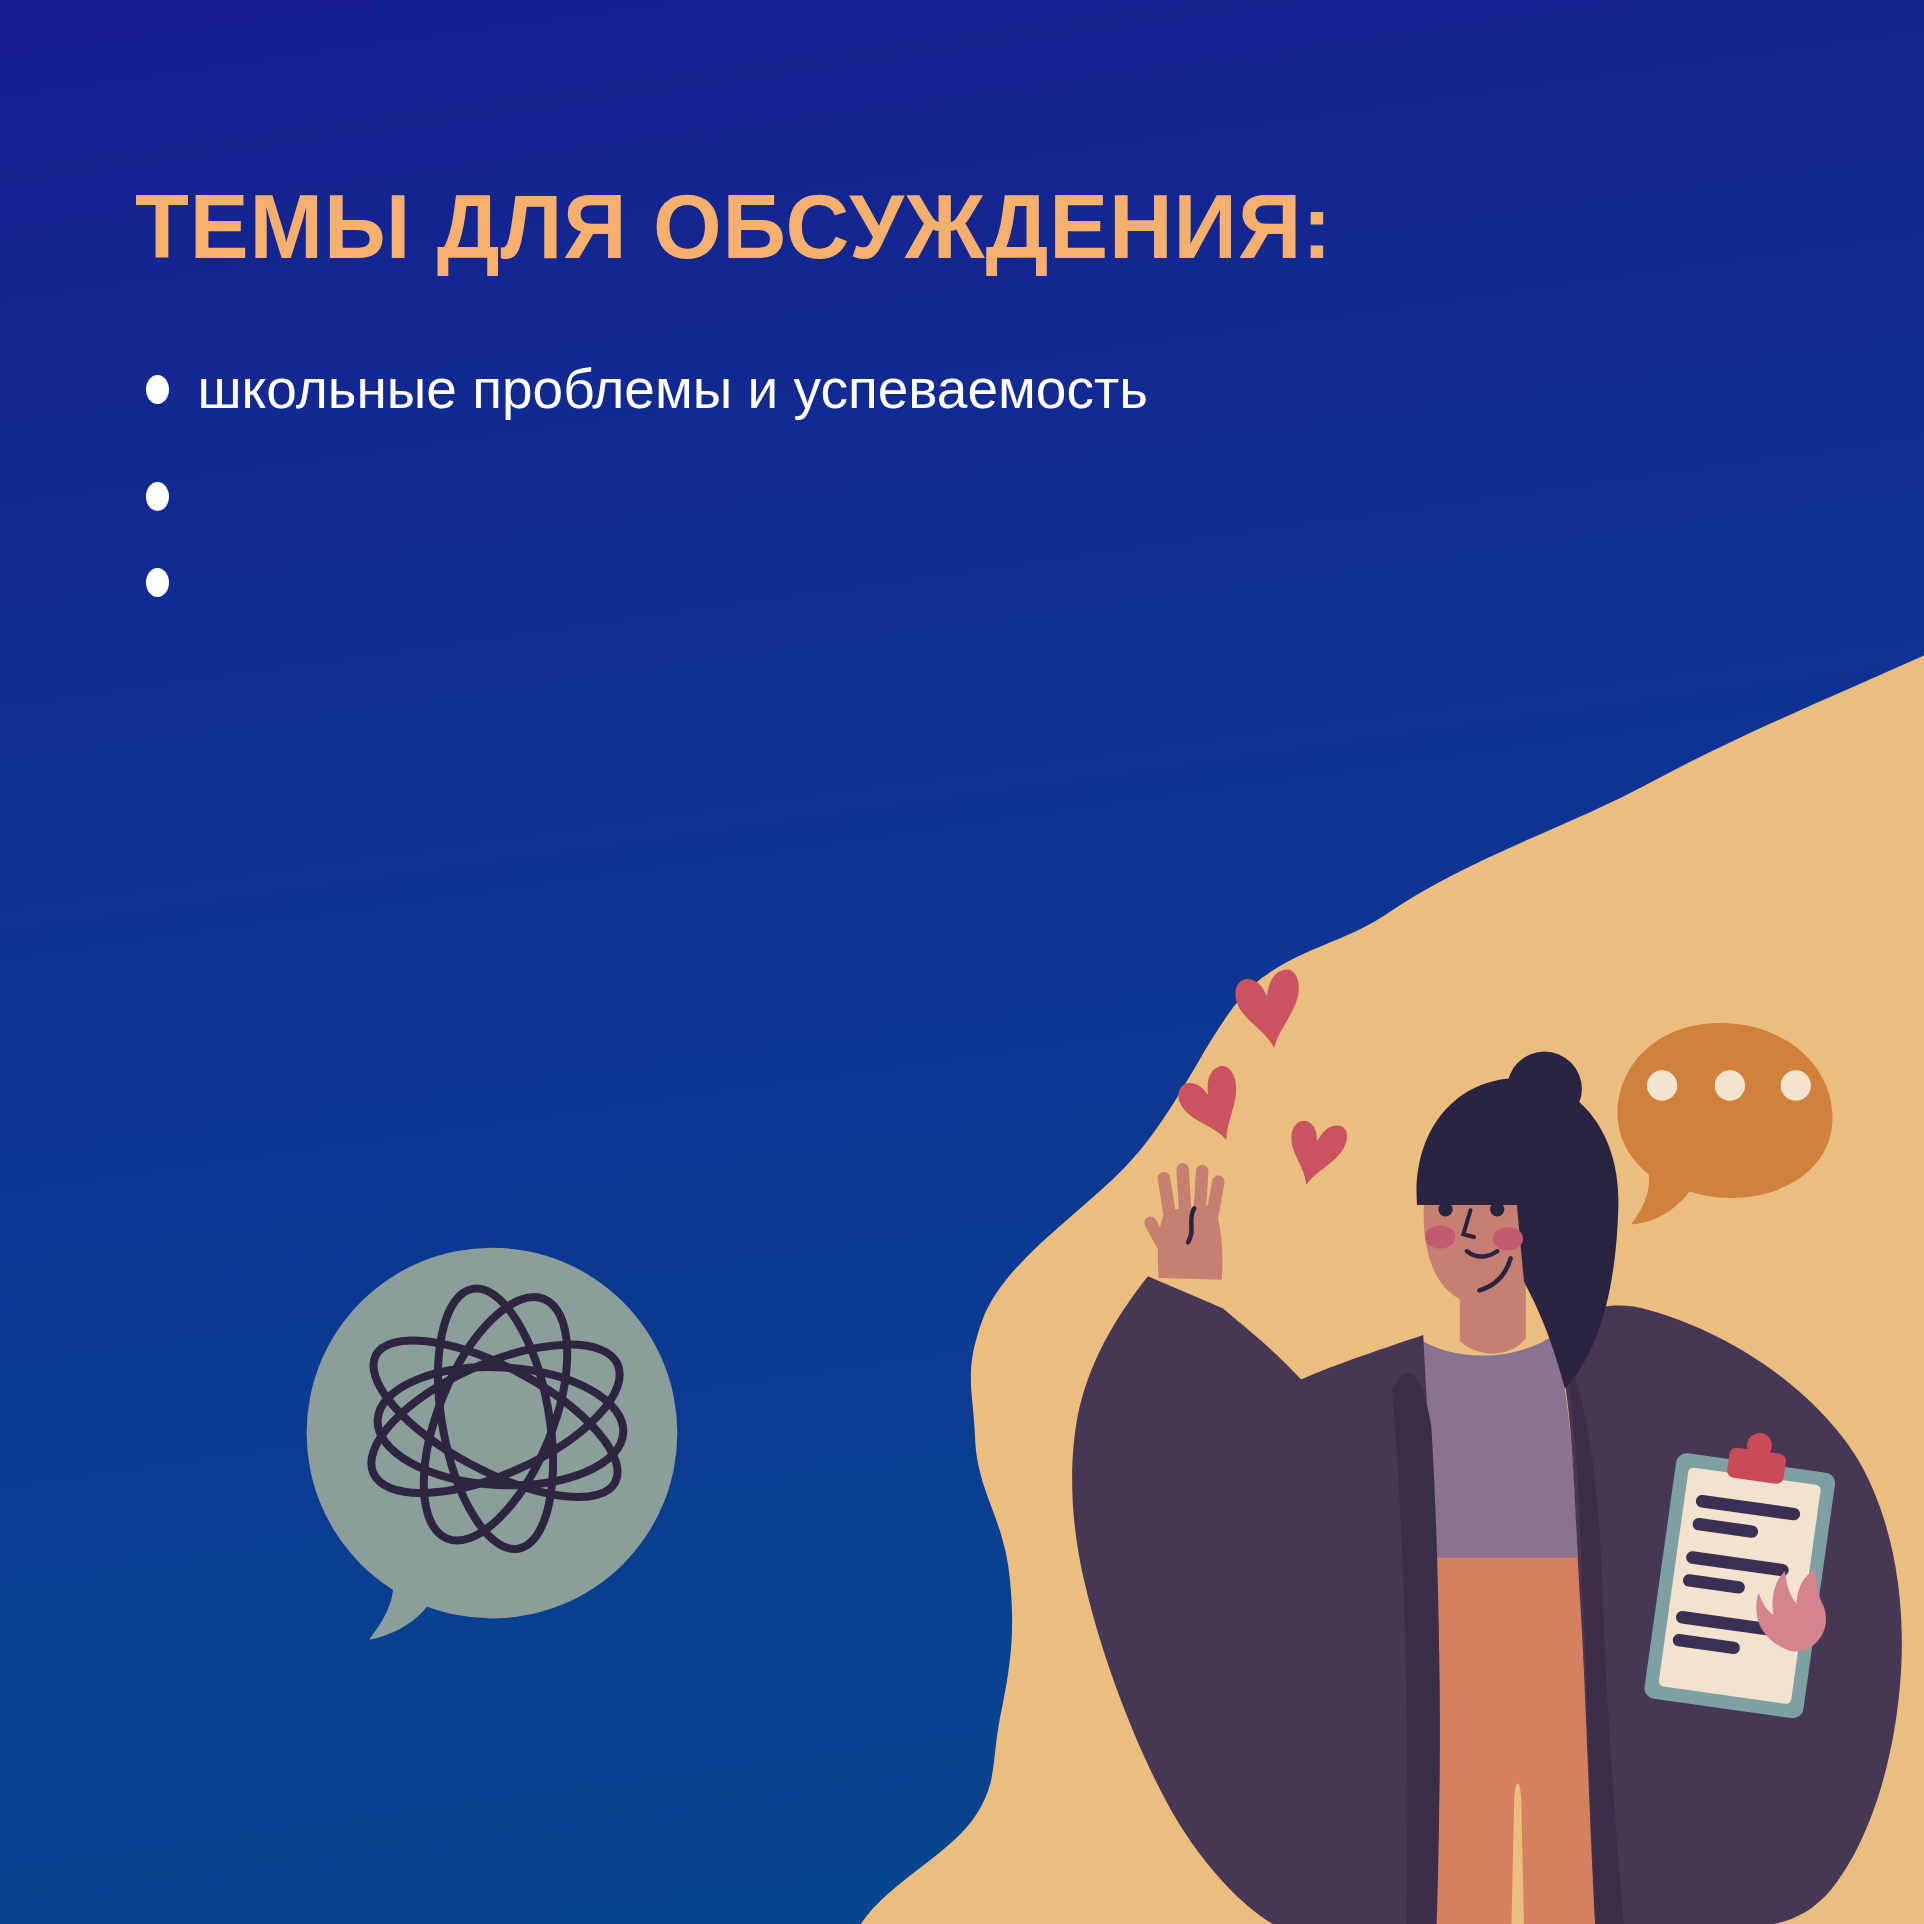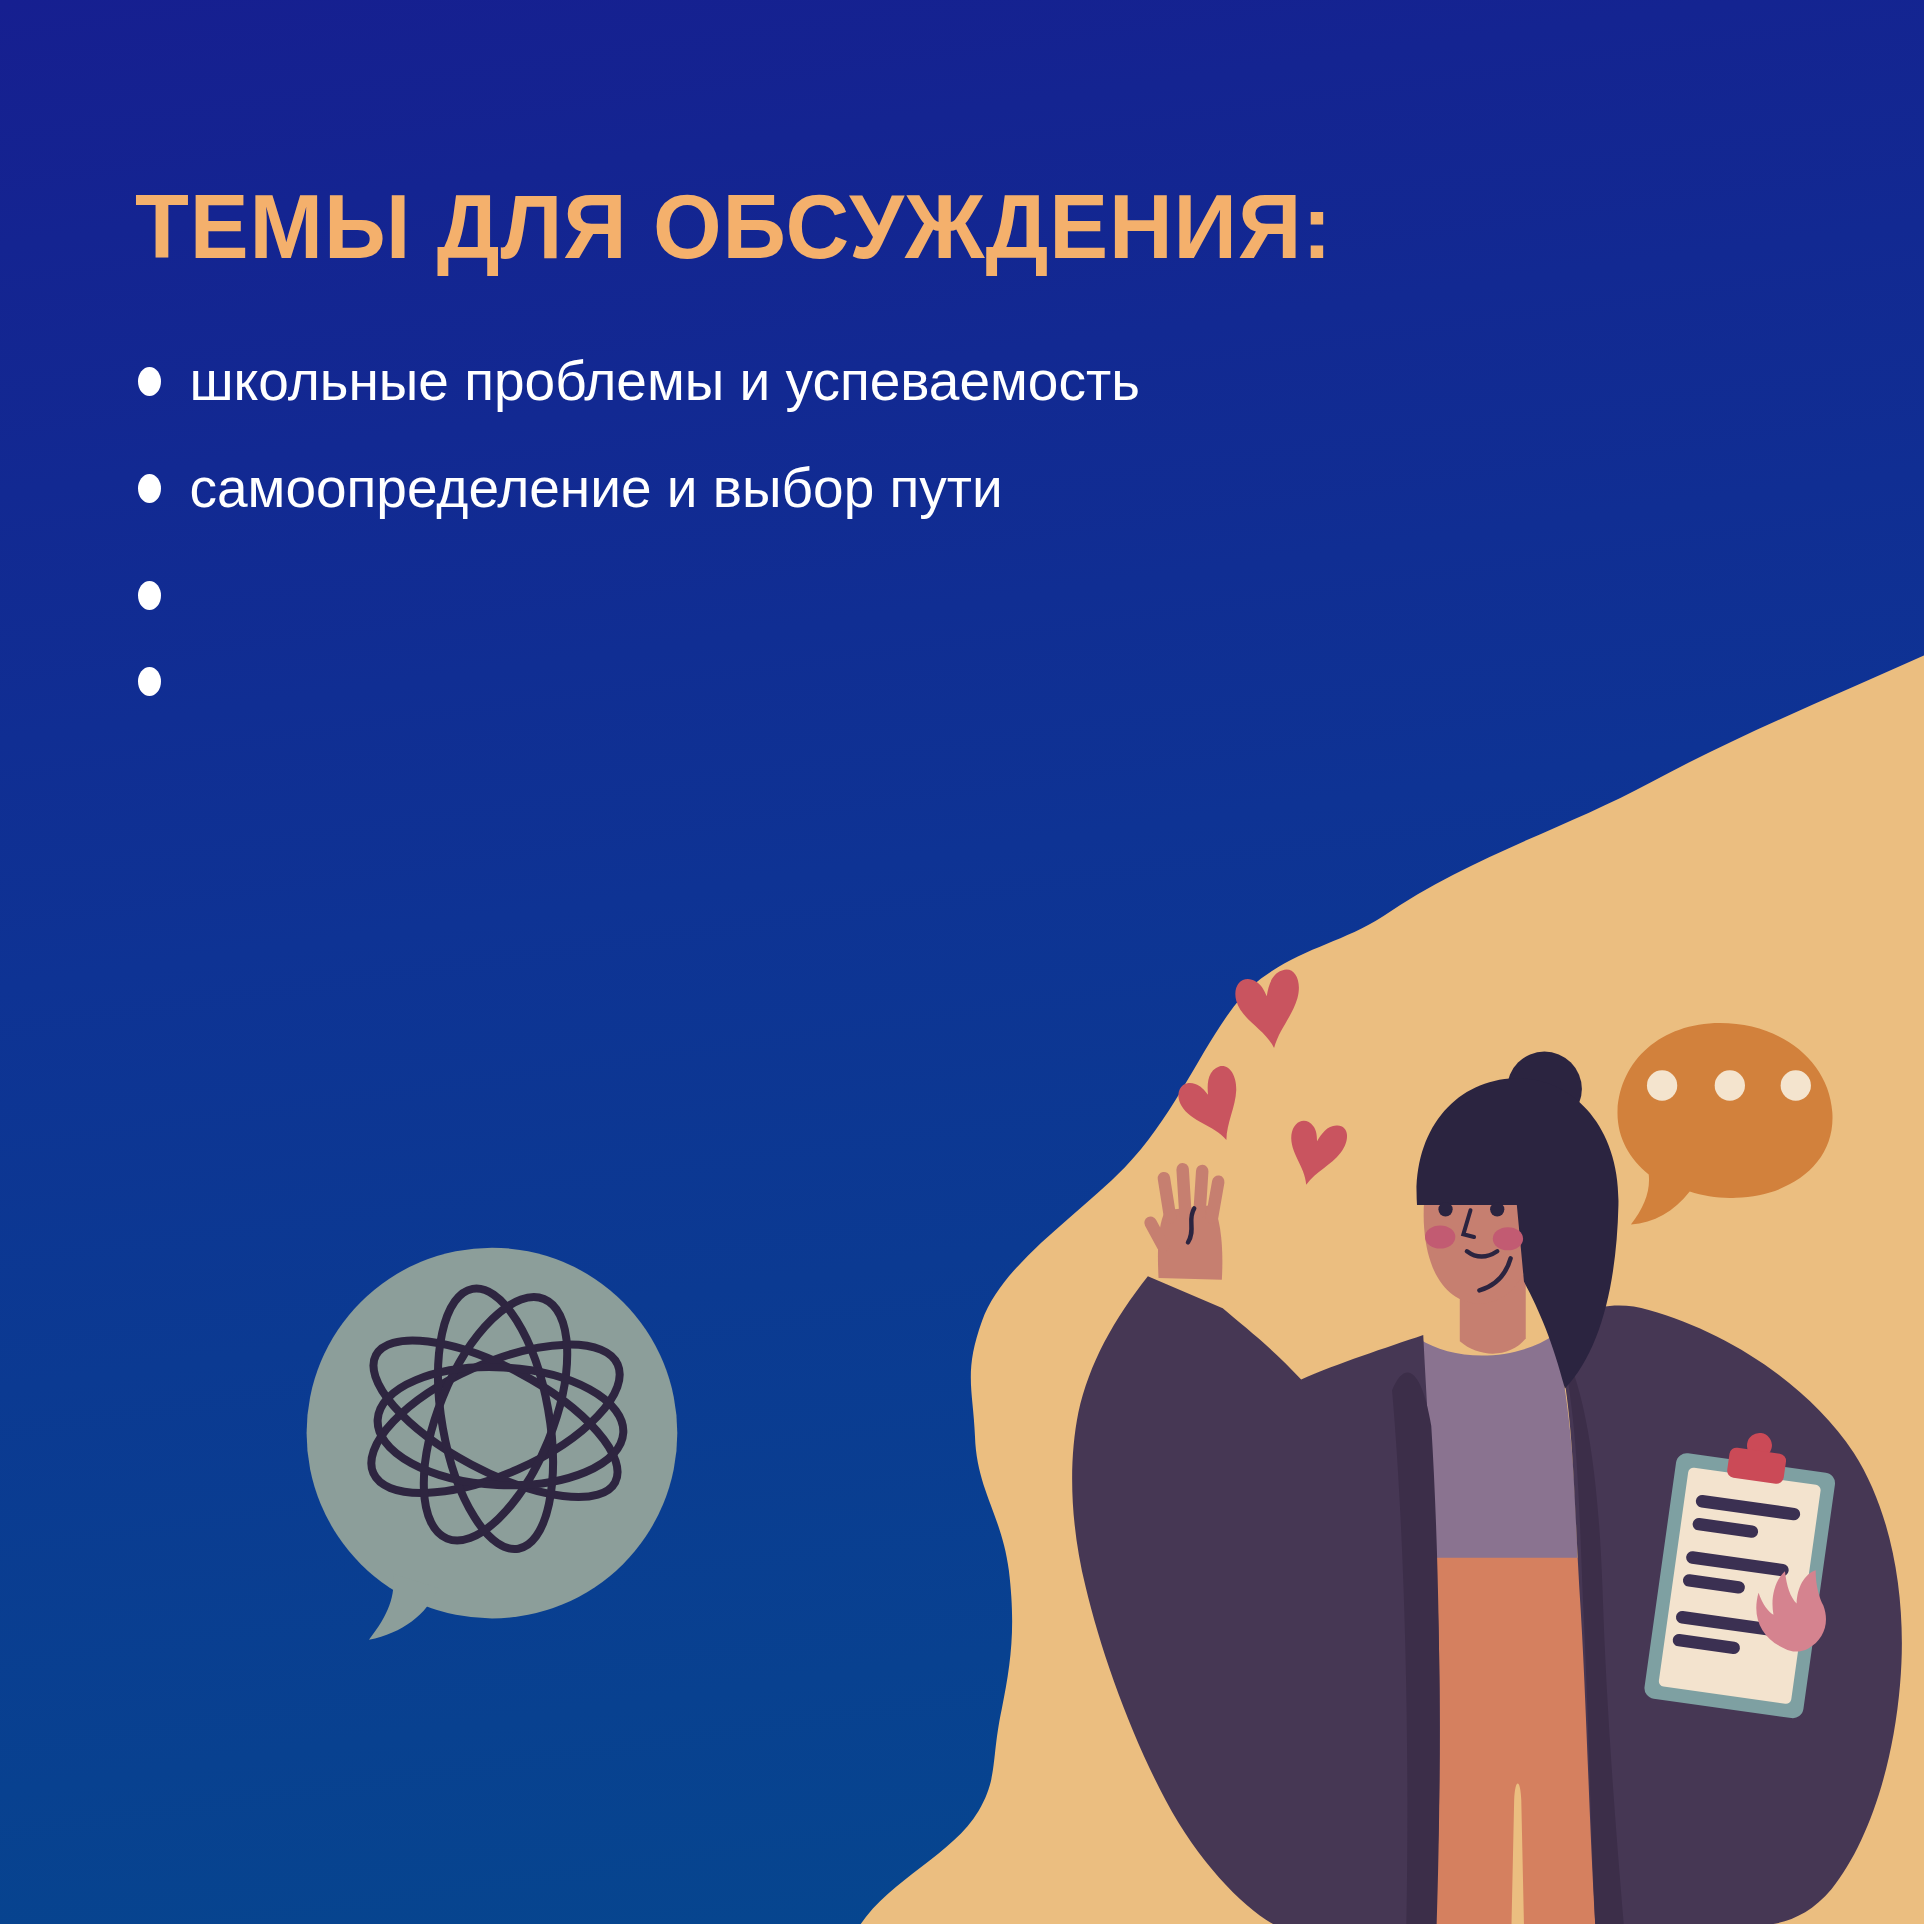--- a/index.html
+++ b/index.html
@@ -20,21 +20,21 @@
   .illustration{position:absolute;left:0;top:0;z-index:0;}
   .content{position:absolute;left:0;top:0;width:1925px;z-index:1;}
   .page-title{
     position:absolute;left:135px;top:175px;margin:0;
     font-size:91px;font-weight:bold;letter-spacing:0.9px;
     color:var(--title);transform:scaleX(.97);transform-origin:left top;
     white-space:nowrap;
   }
   .topics{
     position:absolute;left:134px;top:342px;width:1568px;
-    margin:4px;padding:0;list-style:none;
+    margin:12px;padding:0;list-style:none;
   }
   .topic{display:flex;align-items:flex-start;gap:28.5px;margin-bottom:37px;}
   .bullet-dot{
     flex:0 0 auto;width:23px;height:29px;border-radius:50%;
     background:var(--body-text);margin-top:20.5px;
   }
   .topic-text{
     color:var(--body-text);font-size:55px;line-height:70px;
     white-space:pre-line;
   }
@@ -212,23 +212,19 @@
 <div class="content">
   <h1 class="page-title">ТЕМЫ ДЛЯ ОБСУЖДЕНИЯ:</h1>
 
   <ul class="topics">
     <li class="topic">
       <span class="bullet-dot"></span>
       <span class="topic-text">школьные проблемы и успеваемость</span>
     </li>
     <li class="topic">
       <span class="bullet-dot"></span>
-      <span class="topic-text">самоопределение и выбор пути</span>
-    </li>
-    <li class="topic">
-      <span class="bullet-dot"></span>
     </li>
     <li class="topic">
       <span class="bullet-dot"></span>
     </li>
   </ul>
 </div>
 
 
 </body></html>

